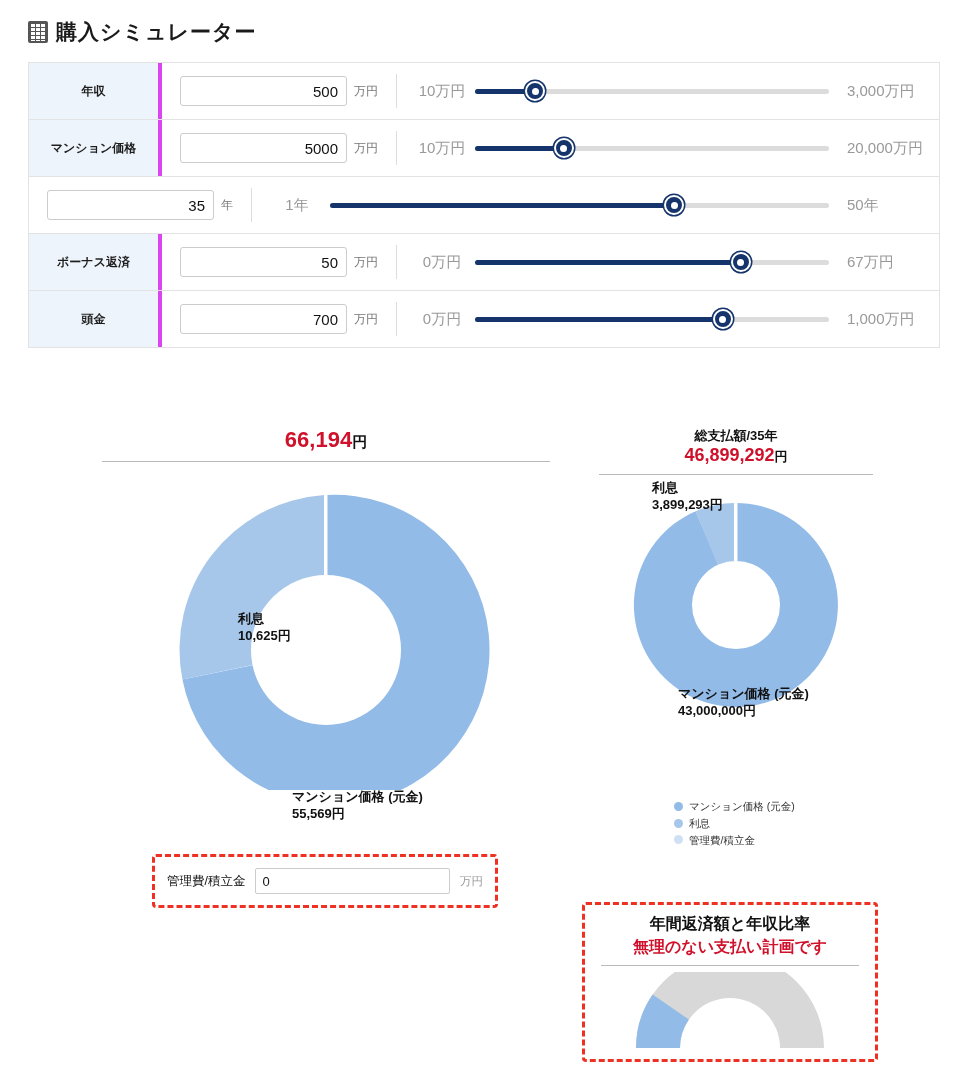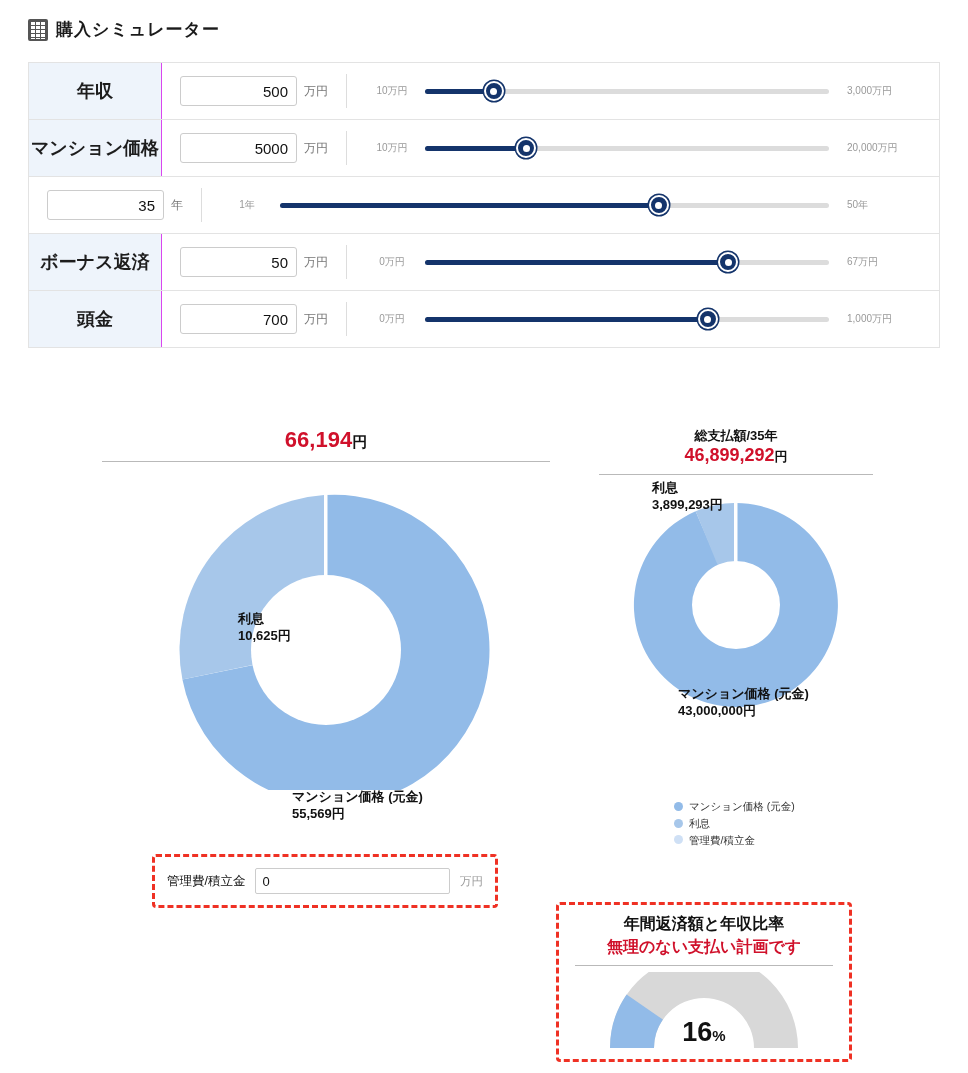--- a/index.html
+++ b/index.html
@@ -28,21 +28,21 @@
     width: 20px; height: 22px;
     border: 2px solid #555;
     border-radius: 2px;
     display: block;
     position: relative;
     background:
       linear-gradient(to right, #555 1px, transparent 1px) 0 0/5px 4px repeat,
       linear-gradient(to bottom, #555 1px, transparent 1px) 0 0/5px 4px repeat;
   }
   .page-title {
-    font-size: 17px;
+    font-size: 21px;
     font-weight: bold;
     letter-spacing: 1px;
     color: #1a1a1a;
   }
 
   
   .sim-table {
     position: absolute;
     left: 28px; top: 62px;
     width: 912px;
@@ -53,37 +53,37 @@
   .sim-row {
     display: flex;
     align-items: stretch;
     height: 57px;
     border-bottom: 1px solid #e3e3e3;
   }
   .sim-label {
     width: 133px;
     flex: none;
     background: #eef4fb;
-    border-right: 1px solid #d946ef;
+    border-right: 4px solid #d946ef;
     display: flex;
     align-items: center;
     justify-content: center;
-    font-size: 18px;
+    font-size: 12px;
     font-weight: bold;
     color: #1d1d1d;
   }
   .sim-controls {
     flex: 1;
     display: flex;
     align-items: center;
     padding: 0 14px 0 18px;
     gap: 0;
   }
   .num-field {
-    width: 117px;
+    width: 167px;
     height: 30px;
     border: 1px solid #ccc;
     border-radius: 3px;
     background: #fff;
     text-align: right;
     padding: 0 8px;
     font-size: 15px;
     color: #111;
     font-family: "Liberation Sans", sans-serif;
   }
@@ -93,21 +93,21 @@
     margin-left: 7px;
     white-space: nowrap;
   }
   .vdiv {
     width: 1px;
     height: 34px;
     background: #ddd;
     margin: 0 16px 0 18px;
   }
   .range-min, .range-max {
-    font-size: 10px;
+    font-size: 15px;
     color: #999;
     white-space: nowrap;
   }
   .range-min { width: 58px; text-align: center; }
   .range-max { width: 92px; text-align: left; padding-left: 14px; }
 
   .slider {
     position: relative;
     flex: 1;
     height: 20px;
@@ -459,34 +459,31 @@
     <div class="mgmt-row">
       <span class="mgmt-label">管理費/積立金</span>
       <input class="mgmt-input" value="0" style="">
       <span class="mgmt-unit">万円</span>
     </div>
   </div>
   <svg class="arrow" style="left:482px; top:894px;" width="34" height="30" viewBox="0 0 34 30">
     <polygon points="0,0 30,22 16,22 16,8" fill="#ef3124" transform="rotate(8 15 11)"></polygon>
   </svg>
 
-  <div class="dashed-box" style="left:556px; top:902px; width:296px; height:160px;">
+  <div class="dashed-box" style="left:582px; top:902px; width:296px; height:160px;">
     <div class="gauge-title">年間返済額と年収比率</div>
     <div class="gauge-sub">無理のない支払い計画です</div>
     <div class="gauge-rule"></div>
 
     <div class="gauge-wrap">
       <svg width="240" height="78" viewBox="0 0 240 78">
 
         <path d="M 26 76 A 94 94 0 0 1 214 76 L 170 76 A 50 50 0 0 0 70 76 Z" fill="#d8d8d8"></path>
 
         <path d="M 26 76 A 94 94 0 0 1 42.6 22.4 L 78.9 47.6 A 50 50 0 0 0 70 76 Z" fill="#92bbe8"></path>
       </svg>
-      <div class="gauge-value">
-        <span>16</span><span class="pct">%</span>
-      </div>
     </div>
   </div>
   <svg class="arrow" style="left:856px; top:1036px;" width="34" height="32" viewBox="0 0 34 32">
     <polygon points="0,0 30,24 16,24 16,9" fill="#ef3124" transform="rotate(8 15 12)"></polygon>
   </svg>
 
 </div>
 
 </body></html>

